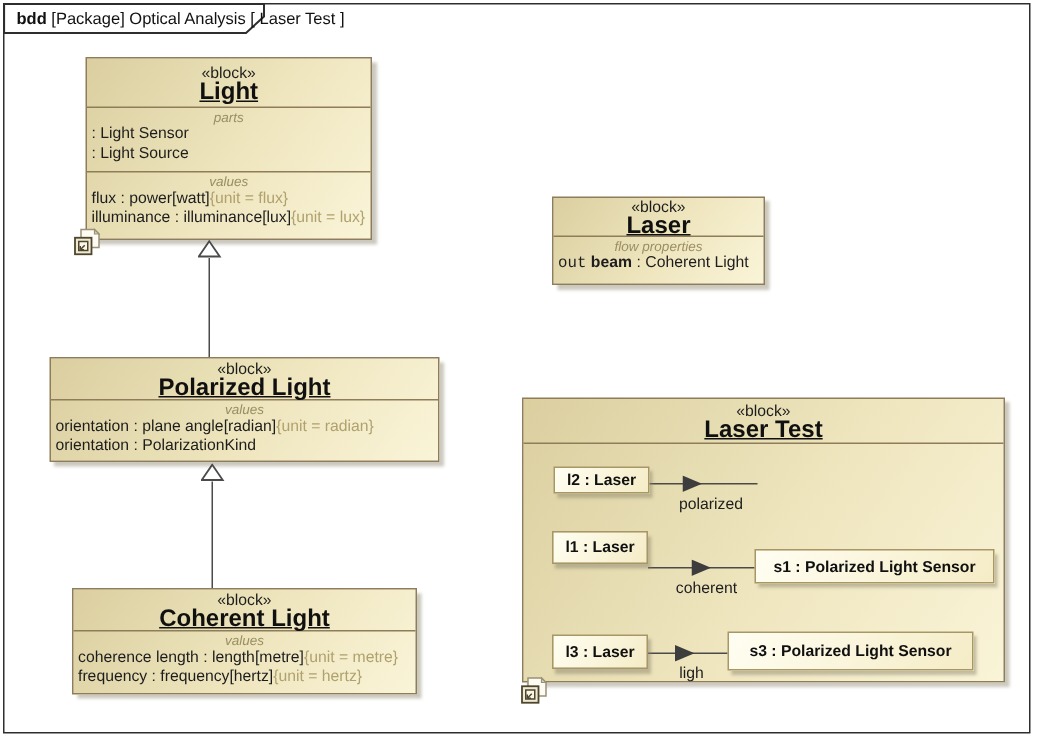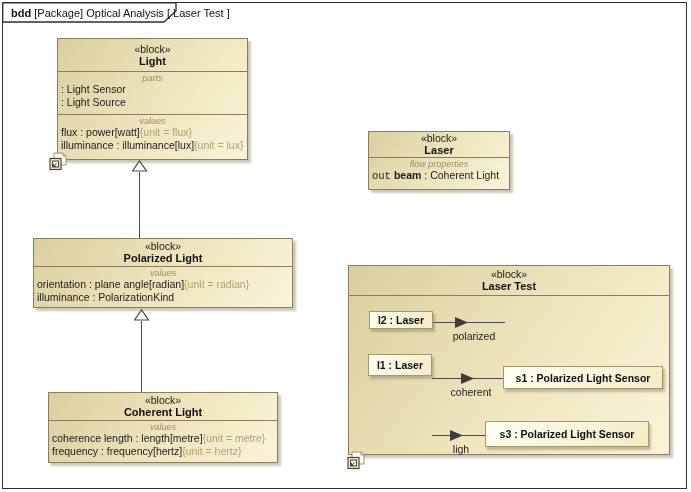--- a/index.html
+++ b/index.html
@@ -13,21 +13,21 @@
   .tab-text { position:absolute; left:9px; top:5px; font-size:11px; color:#111; white-space:nowrap; }
   .tab-text b { font-weight:bold; }
 
   
   .block { position:absolute; border:1px solid #8e7d58;
            background:linear-gradient(125deg,#dbcfa0 0%,#efe6bf 55%,#faf4d8 100%);
            box-shadow:3px 3px 2px rgba(140,134,110,0.45); }
   .bhdr { border-bottom:1px solid #8e7d58; display:flex; flex-direction:column;
           justify-content:center; align-items:center; }
   .stereo { font-size:10.5px; color:#1c1c1c; line-height:12px; }
-  .bname { font-size:11px; font-weight:bold; color:#101010; line-height:13px; }
+  .bname { font-size:16px; font-weight:bold; color:#101010; line-height:13px;text-decoration:underline; }
   .comp { position:relative; padding:1px 3px; overflow:visible; }
   .comp + .comp { border-top:1px solid #8e7d58; }
   .clabel { text-align:center; font-style:italic; font-size:9px; color:#9a8e64; line-height:10px; }
   .tline { font-size:10.5px; line-height:12.5px; white-space:nowrap; color:#1d1d1d; }
   .unit { color:#b0a26e; }
   .fdir { color:#1d1d1d;font-family:Liberation Mono, monospace; }
   .fname { font-weight:bold; margin-left:3px; }
   .ftype { margin-left:3px; }
 
   
@@ -98,21 +98,21 @@
   </div>
 
   <div class="block" style="left:33px; top:238px; width:260px; height:70px;">
     <div class="bhdr" style="height:28px;">
       <div class="stereo">«block»</div>
       <div class="bname">Polarized Light</div>
     </div>
     <div class="comp">
       <div class="clabel">values</div>
       <div class="tline"><span>orientation : plane angle[radian]</span><span class="unit">{unit = radian}</span></div>
-      <div class="tline"><span>illuminance : PolarizationKind</span><span class="unit"></span></div>
+      <div class="tline"><span>orientation : PolarizationKind</span><span class="unit"></span></div>
     </div>
   </div>
 
   <svg class="icn" style="left:134px; top:309px;" width="16" height="12">
     <polygon points="7.5,0.8 14.5,11 0.5,11" fill="#ffffff" stroke="#4a4a4a" stroke-width="1.2"></polygon>
   </svg>
   <div class="vline" style="left:141px; top:321px; height:71px;"></div>
 
   <div class="block" style="left:48px; top:392px; width:230px; height:71px;">
     <div class="bhdr" style="height:28px;">
@@ -151,20 +151,23 @@
       </div>
     <div class="part" style="left:154px; top:100px; width:160px; height:23px;">
         <span>s1 : Polarized Light Sensor</span>
       </div>
 
     <div class="hline" style="left:83px; top:169px; width:53px;"></div>
     <svg class="icn" style="left:101px; top:164px;" width="14" height="11">
       <polygon points="0,0 13,5.5 0,11" fill="#3d3d3d"></polygon>
     </svg>
     <div class="flowlbl" style="left:112px; top:177px;">ligh</div>
+    <div class="part" style="left:19px; top:157px; width:64px; height:23px;">
+        <span>l3 : Laser</span>
+      </div>
     <div class="part" style="left:136px; top:155px; width:164px; height:26px;">
         <span>s3 : Polarized Light Sensor</span>
       </div>
 
     <svg class="icn" style="left:-2px; top:185px;" width="19" height="19">
       <path d="M5,1 h9 l3,3 v9 h-12 z" fill="#fdfbf2" stroke="#9a9178" stroke-width="1"></path>
       <path d="M14,1 l3,3 h-3 z" fill="#d8d2bc" stroke="#9a9178" stroke-width="0.8"></path>
       <rect x="1" y="6.5" width="11" height="11" fill="#f1ead2" stroke="#4d452e" stroke-width="1.2"></rect>
       <rect x="3.5" y="9" width="6" height="6" fill="#fbf7e6" stroke="#4d452e" stroke-width="1"></rect>
       <path d="M4.5,14.5 l3,-3 m-3,3 v-2.5 m0,2.5 h2.5" stroke="#4d452e" stroke-width="1" fill="none"></path>

